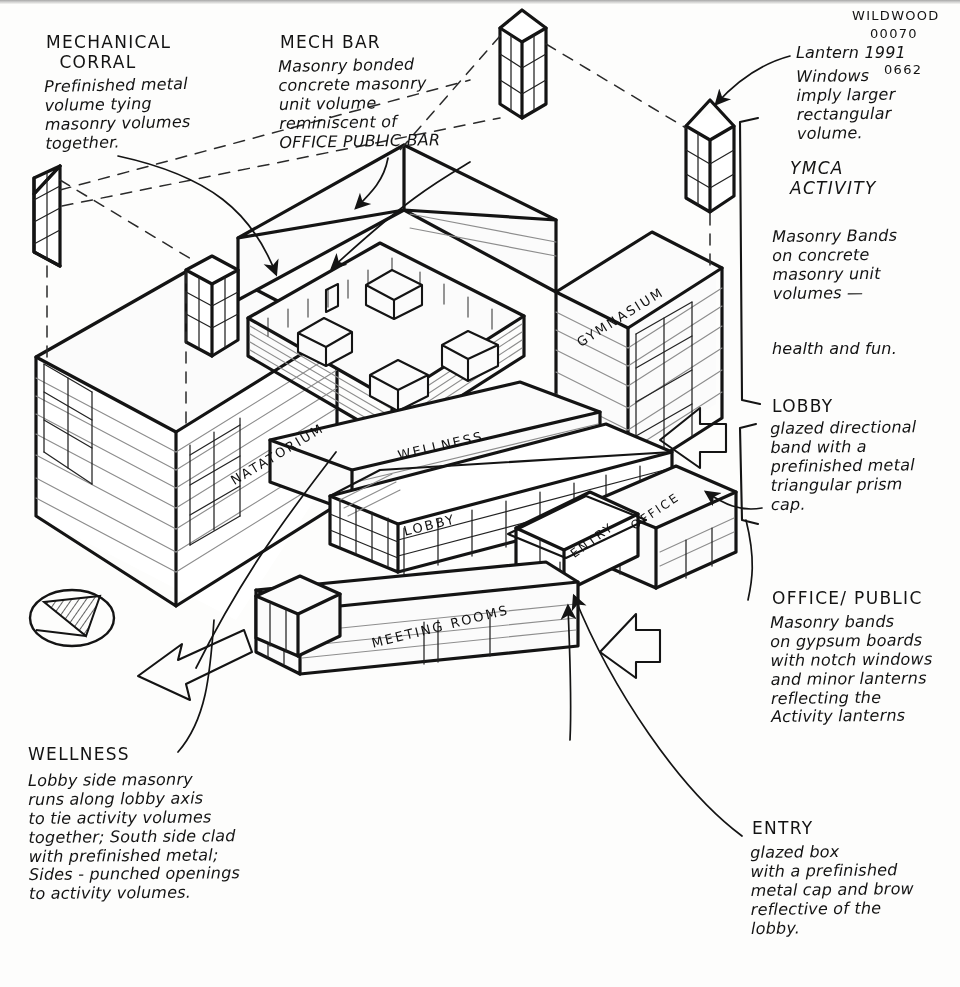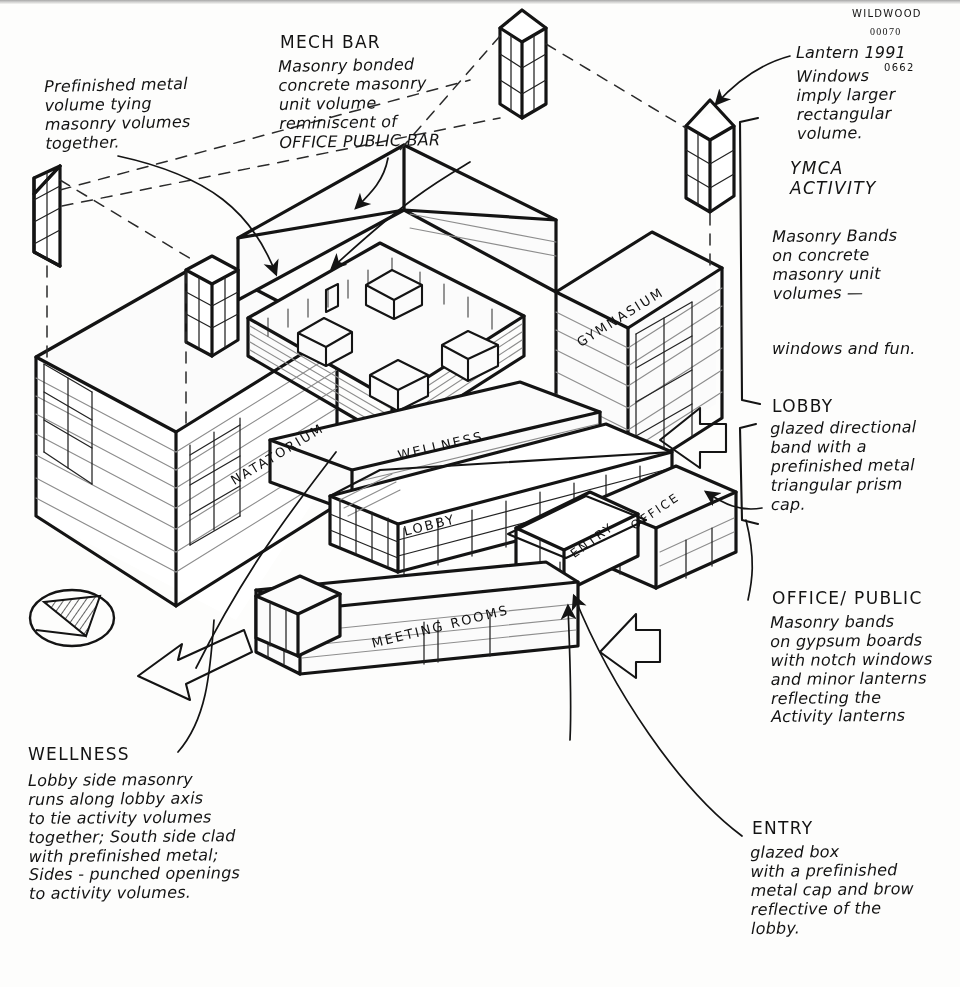--- a/index.html
+++ b/index.html
@@ -36,21 +36,21 @@
     font-style:italic;
     font-weight:400;
     transform-origin:left top;
   }
   .hand.caps{
     font-weight:400;
     letter-spacing:1.3px;
   }
   .t-head{font-size:17px;letter-spacing:1.6px;}
   .t-body{font-size:16px;}
-  .t-small{font-size:10px;letter-spacing:1.1px;}
+  .t-small{font-size:13px;letter-spacing:1.1px;}
   .bld-label{
     position:absolute;
     font-family:"DejaVu Sans", sans-serif;
     font-size:13px;
     letter-spacing:2.2px;
     color:#101010;
     white-space:pre;
     transform-origin:left center;
   }
   .tiny{font-size:12px;}
@@ -356,49 +356,51 @@
     <g>
       <path class="md" d="M138,676 L182,644 L178,660 L244,630 L252,652 L186,684 L190,700 Z" fill="#fff"></path>
     </g>
 
     <g>
       <path class="md" d="M758,118 L740,122 L742,400 L760,404"></path>
       <path class="md" d="M756,424 L740,428 L742,520 L758,524"></path>
     </g>
   </svg>
 
+  <div class="hand caps t-head" style="left:46px;top:32px;">MECHANICAL
+  CORRAL</div>
   <div class="hand cursive t-body" style="left:44px;top:78px;transform:rotate(-1.2deg);">Prefinished metal
 volume tying
 masonry volumes
 together.</div>
 
   <div class="hand caps t-head" style="left:280px;top:32px;">MECH BAR</div>
   <div class="hand cursive t-body" style="left:278px;top:58px;transform:rotate(-1deg);">Masonry bonded
 concrete masonry
 unit volume
 reminiscent of
 OFFICE PUBLIC BAR</div>
 
   <div class="hand caps t-small" style="left:852px;top:8px;">WILDWOOD</div>
-  <div class="hand caps t-small" style="left:870px;top:26px;font-family:Liberation Serif, serif;">00070</div>
+  <div class="hand caps t-small" style="left:870px;top:26px;">00070</div>
   <div class="hand cursive t-body" style="left:796px;top:44px;">Lantern 1991</div>
   <div class="hand caps t-small" style="left:884px;top:62px;">0662</div>
 
   <div class="hand cursive t-body" style="left:796px;top:68px;transform:rotate(-0.8deg);">Windows
 imply larger
 rectangular
 volume.</div>
 
   <div class="hand caps t-head" style="left:790px;top:158px;font-style:italic;">YMCA
 ACTIVITY</div>
   <div class="hand cursive t-body" style="left:772px;top:228px;transform:rotate(-0.6deg);">Masonry Bands
 on concrete
 masonry unit
 volumes —</div>
-  <div class="hand cursive t-body" style="left:772px;top:340px;">windows and fun.</div>
+  <div class="hand cursive t-body" style="left:772px;top:340px;">health and fun.</div>
 
   <div class="hand caps t-head" style="left:772px;top:396px;">LOBBY</div>
   <div class="hand cursive t-body" style="left:770px;top:420px;transform:rotate(-0.7deg);">glazed directional
 band with a
 prefinished metal
 triangular prism
 cap.</div>
 
   <div class="hand caps t-head" style="left:772px;top:588px;">OFFICE/ PUBLIC</div>
   <div class="hand cursive t-body" style="left:770px;top:614px;transform:rotate(-0.6deg);">Masonry bands

